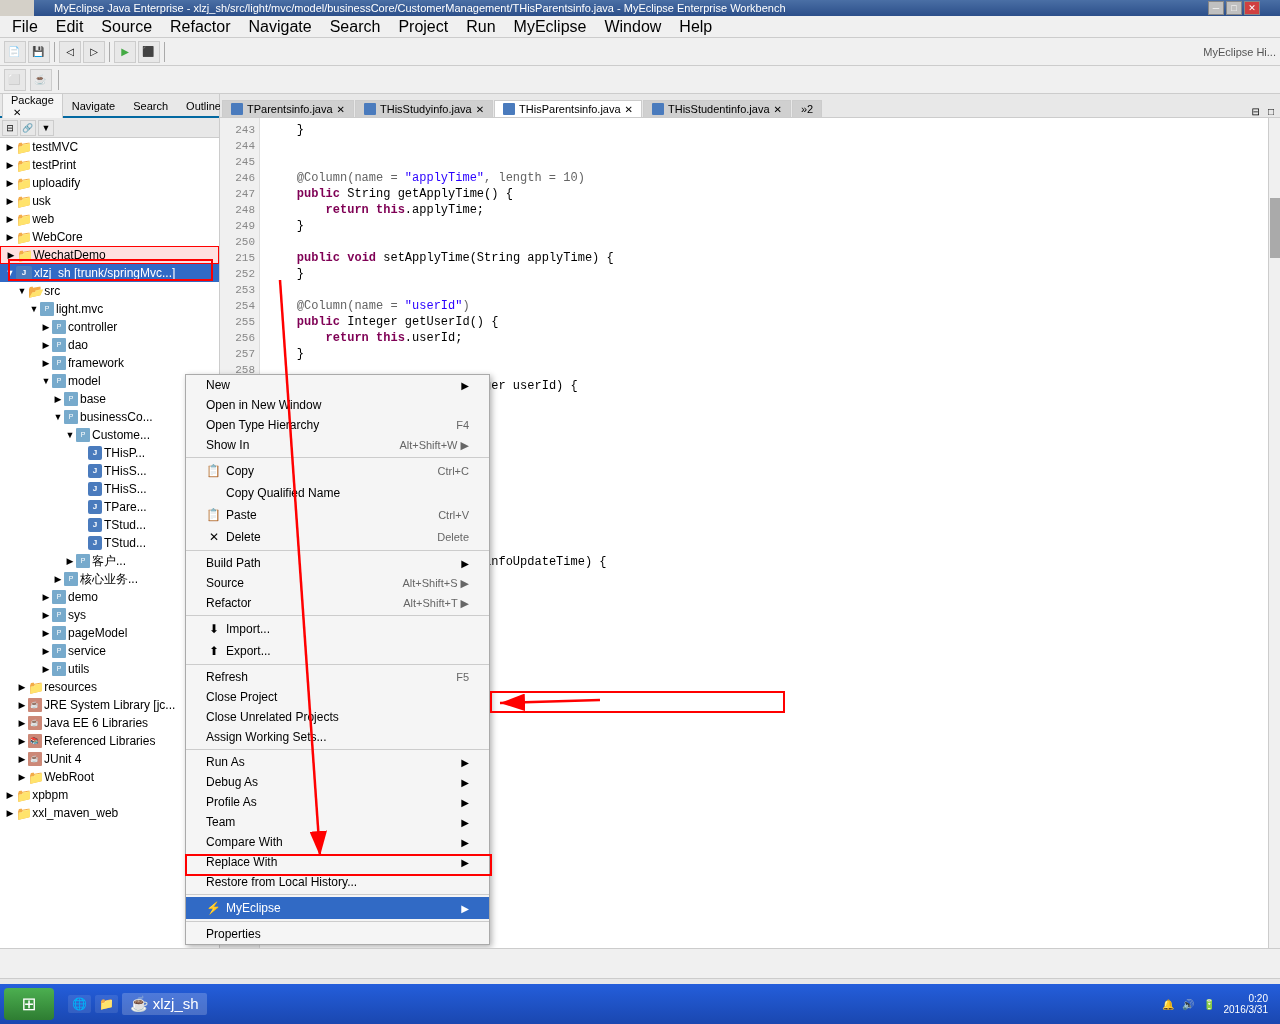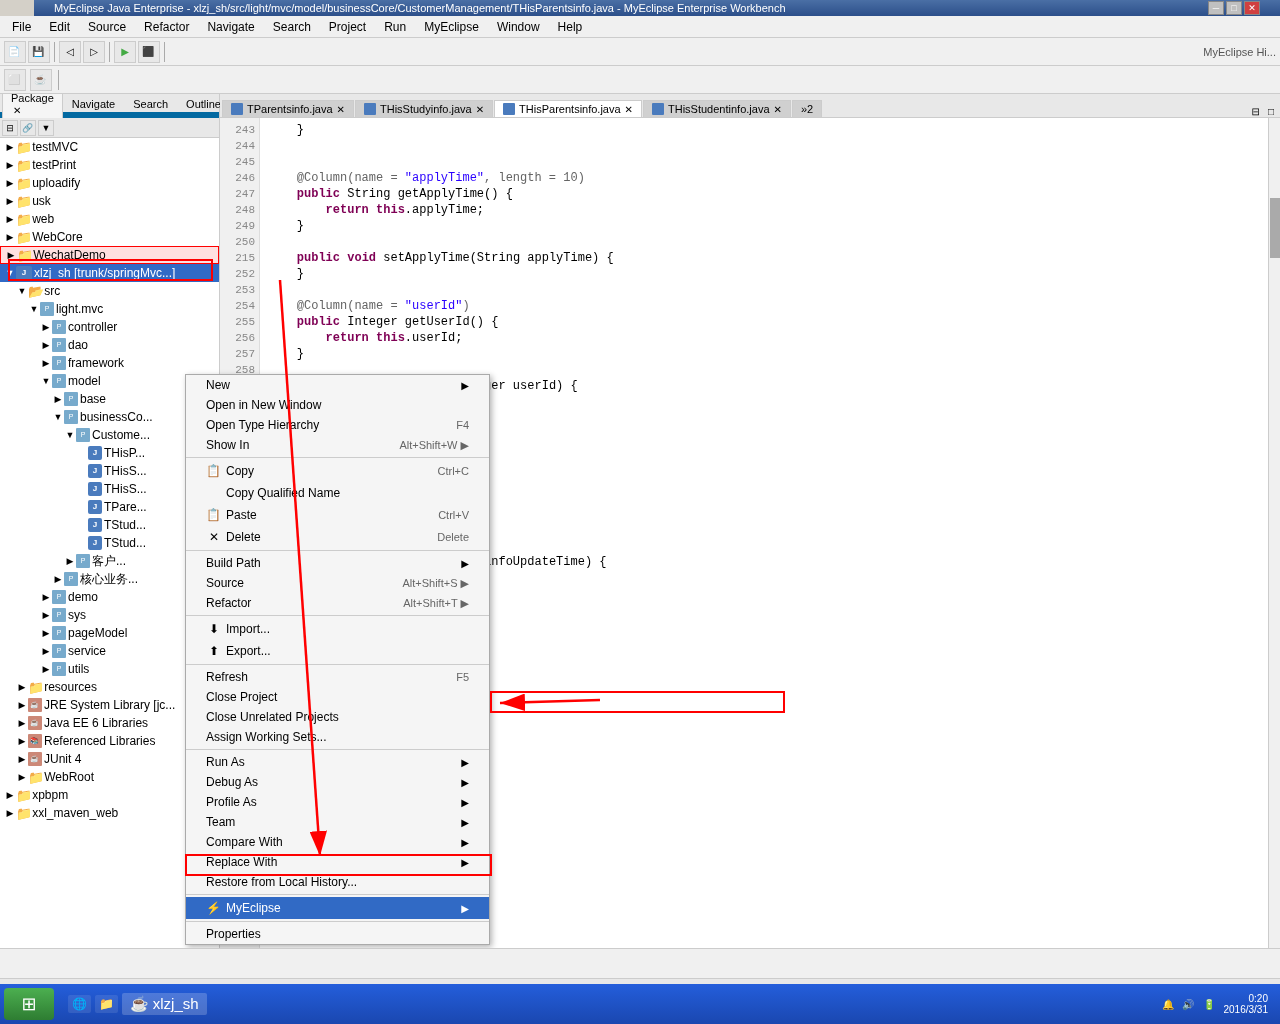--- a/index.html
+++ b/index.html
@@ -5,33 +5,33 @@
     * { margin: 0; padding: 0; box-sizing: border-box; }
     body { font-family: 'Segoe UI', Tahoma, Geneva, Verdana, sans-serif; font-size: 12px; background: #d4d0c8; overflow: hidden; width: 1280px; height: 1024px; }
     
     
     #title-bar { background: linear-gradient(to bottom, #4a6fa5, #2c4f8a); color: white; padding: 4px 20px; font-size: 11px; display: flex; align-items: center; justify-content: space-between; height: 16px; margin-left: 34px; }
     .title-btn { width: 16px; height: 14px; background: #c0c0c0; border: 1px solid #888; cursor: pointer; font-size: 9px; display: flex; align-items: center; justify-content: center; }
     .title-btn.close { background: #d04040; color: white; }
     
     
     #menu-bar { background: #f0f0f0; border-bottom: 1px solid #ccc; padding: 2px 4px; display: flex; gap: 2px; height: 22px; align-items: center; }
-    .menu-item { padding: 2px 8px; font-size: 12px; cursor: pointer; }
+    .menu-item { padding: 2px 8px; font-size: 16px; cursor: pointer; }
     
     
     #toolbar { background: #f0f0f0; border-bottom: 1px solid #ccc; padding: 2px 4px; display: flex; align-items: center; gap: 2px; height: 28px; }
     .toolbar-btn { width: 22px; height: 22px; background: #e8e8e8; border: 1px solid #ccc; cursor: pointer; display: flex; align-items: center; justify-content: center; font-size: 10px; }
     .toolbar-separator { width: 1px; height: 20px; background: #aaa; margin: 0 2px; }
     
     
     #panel-area { display: flex; flex: 1; overflow: hidden; }
     
     
     #left-panel { width: 220px; background: #f5f5f5; border-right: 1px solid #ccc; display: flex; flex-direction: column; }
-    #left-panel-tabs { background: #e8e8e8; border-bottom: 6px solid #0369a1; display: flex; align-items: center; height: 24px; padding: 0 2px; }
+    #left-panel-tabs { background: #e8e8e8; border-bottom: 2px solid #0369a1; display: flex; align-items: center; height: 24px; padding: 0 2px; }
     .panel-tab { padding: 2px 8px; font-size: 11px; cursor: pointer; border: 1px solid transparent; border-bottom: none; }
     .panel-tab.active { background: #f5f5f5; border-color: #ccc; border-bottom-color: #f5f5f5; }
     .panel-tab-close { font-size: 10px; margin-left: 2px; cursor: pointer; }
     #package-explorer { flex: 1; overflow-y: auto; overflow-x: auto; background: white; }
     
     
     .tree-item { display: flex; align-items: center; padding: 1px 0; cursor: pointer; white-space: nowrap; height: 18px; }
     .tree-arrow { display: inline-block; width: 12px; font-size: 9px; text-align: center; }
     .folder-icon { color: #dcb967; font-size: 13px; }
     .java-icon { display: inline-block; width: 14px; height: 14px; background: #4a7bbd; color: white; font-size: 8px; font-weight: bold; text-align: center; line-height: 14px; border-radius: 2px; margin-right: 2px; }

